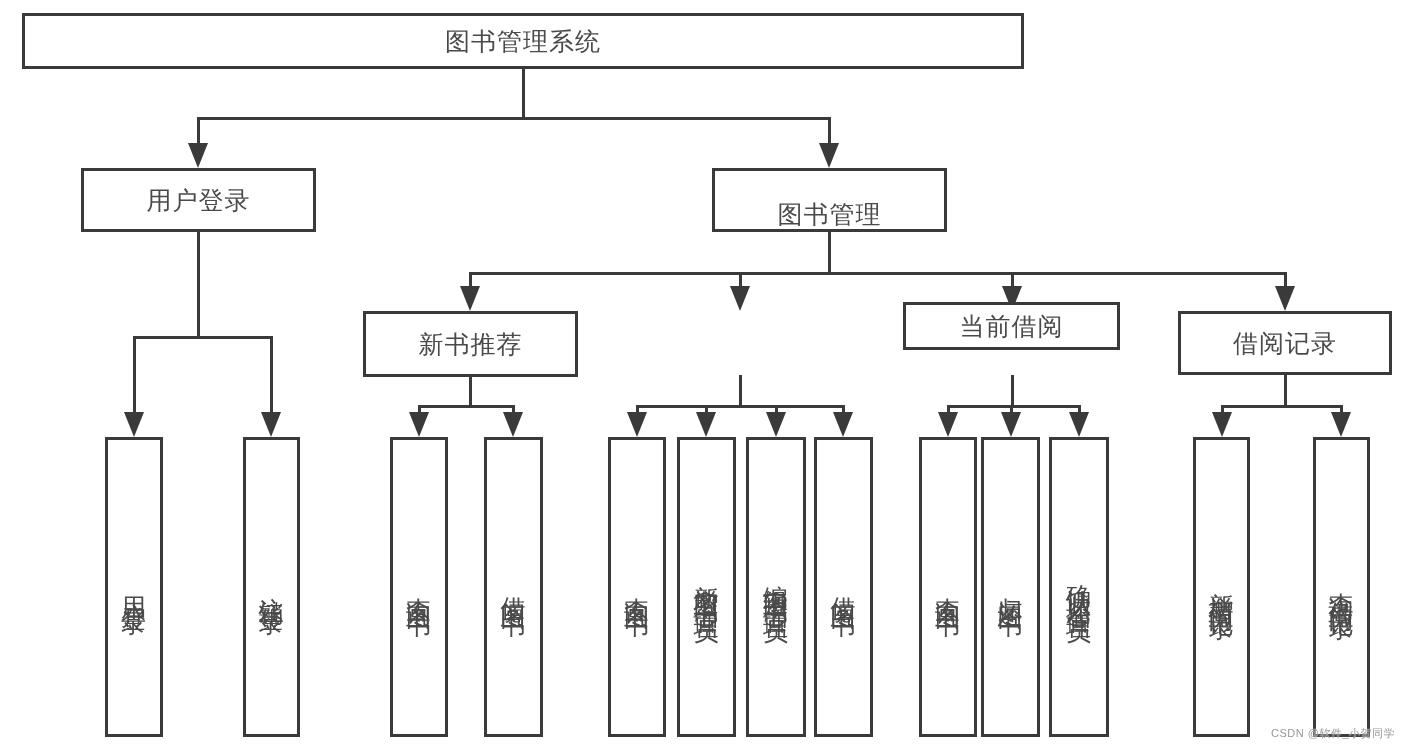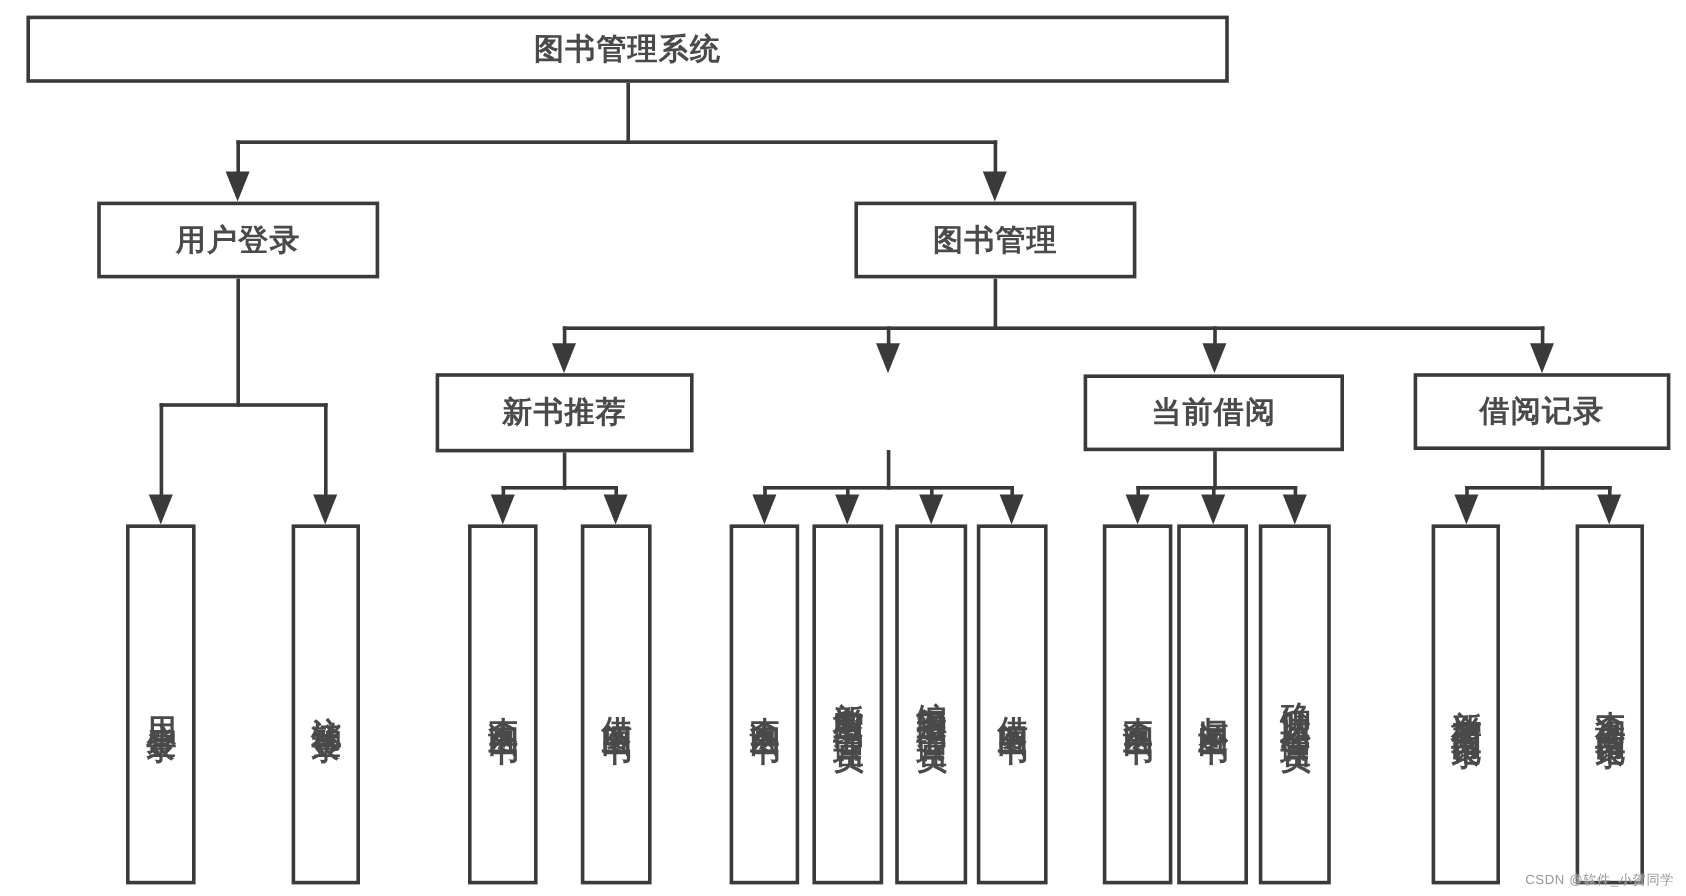--- a/index.html
+++ b/index.html
@@ -24,21 +24,20 @@
     position: absolute;
     background: var(--box-bg);
     border: 3px solid var(--stroke);
     display: flex;
     align-items: center;
     justify-content: center;
     color: var(--ink);
     font-size: 25px;
     line-height: 1.2;
     z-index: 2;
-    font-weight: bold;
   }
   .node-label { white-space: nowrap; letter-spacing: 1px; }
   .node.vertical .node-label {
     writing-mode: vertical-rl;
     text-orientation: mixed;
     letter-spacing: 5px;
   }
   .cline {
     position: absolute;
     background: var(--stroke);
@@ -68,27 +67,27 @@
 <body>
 
 <div id="canvas" style="width: 1405px; height: 747px; background: rgb(255, 255, 255);">
   <div class="watermark">CSDN @软件_小贺同学</div>
 <div class="node" style="left: 22px; top: 13px; width: 1002px; height: 56px; border-width: 3px;">
       <span class="node-label">图书管理系统</span>
     </div>
     <div class="node" style="left: 81px; top: 168px; width: 235px; height: 64px; border-width: 3px;">
       <span class="node-label">用户登录</span>
     </div>
-    <div class="node" style="left: 712px; top: 168px; width: 235px; height: 64px; border-width: 3px;">
+    <div class="node" style="left: 712px; top: 168px; width: 235px; height: 64px; border-width: 3px; align-items: flex-end;">
       <span class="node-label">图书管理</span>
     </div>
     <div class="node" style="left: 363px; top: 311px; width: 215px; height: 66px; border-width: 3px;">
       <span class="node-label">新书推荐</span>
     </div>
-    <div class="node" style="left: 903px; top: 312px; width: 217px; height: 64px; border-width: 3px;">
+    <div class="node" style="left: 903px; top: 302px; width: 217px; height: 48px; border-width: 3px;">
       <span class="node-label">当前借阅</span>
     </div>
     <div class="node" style="left: 1178px; top: 311px; width: 214px; height: 64px; border-width: 3px;">
       <span class="node-label">借阅记录</span>
     </div>
     <div class="node vertical" style="left: 105px; top: 437px; width: 58px; height: 300px; border-width: 3px;">
       <span class="node-label">用户登录</span>
     </div>
     <div class="node vertical" style="left: 243px; top: 437px; width: 57px; height: 300px; border-width: 3px;">
       <span class="node-label">注销登录</span>

